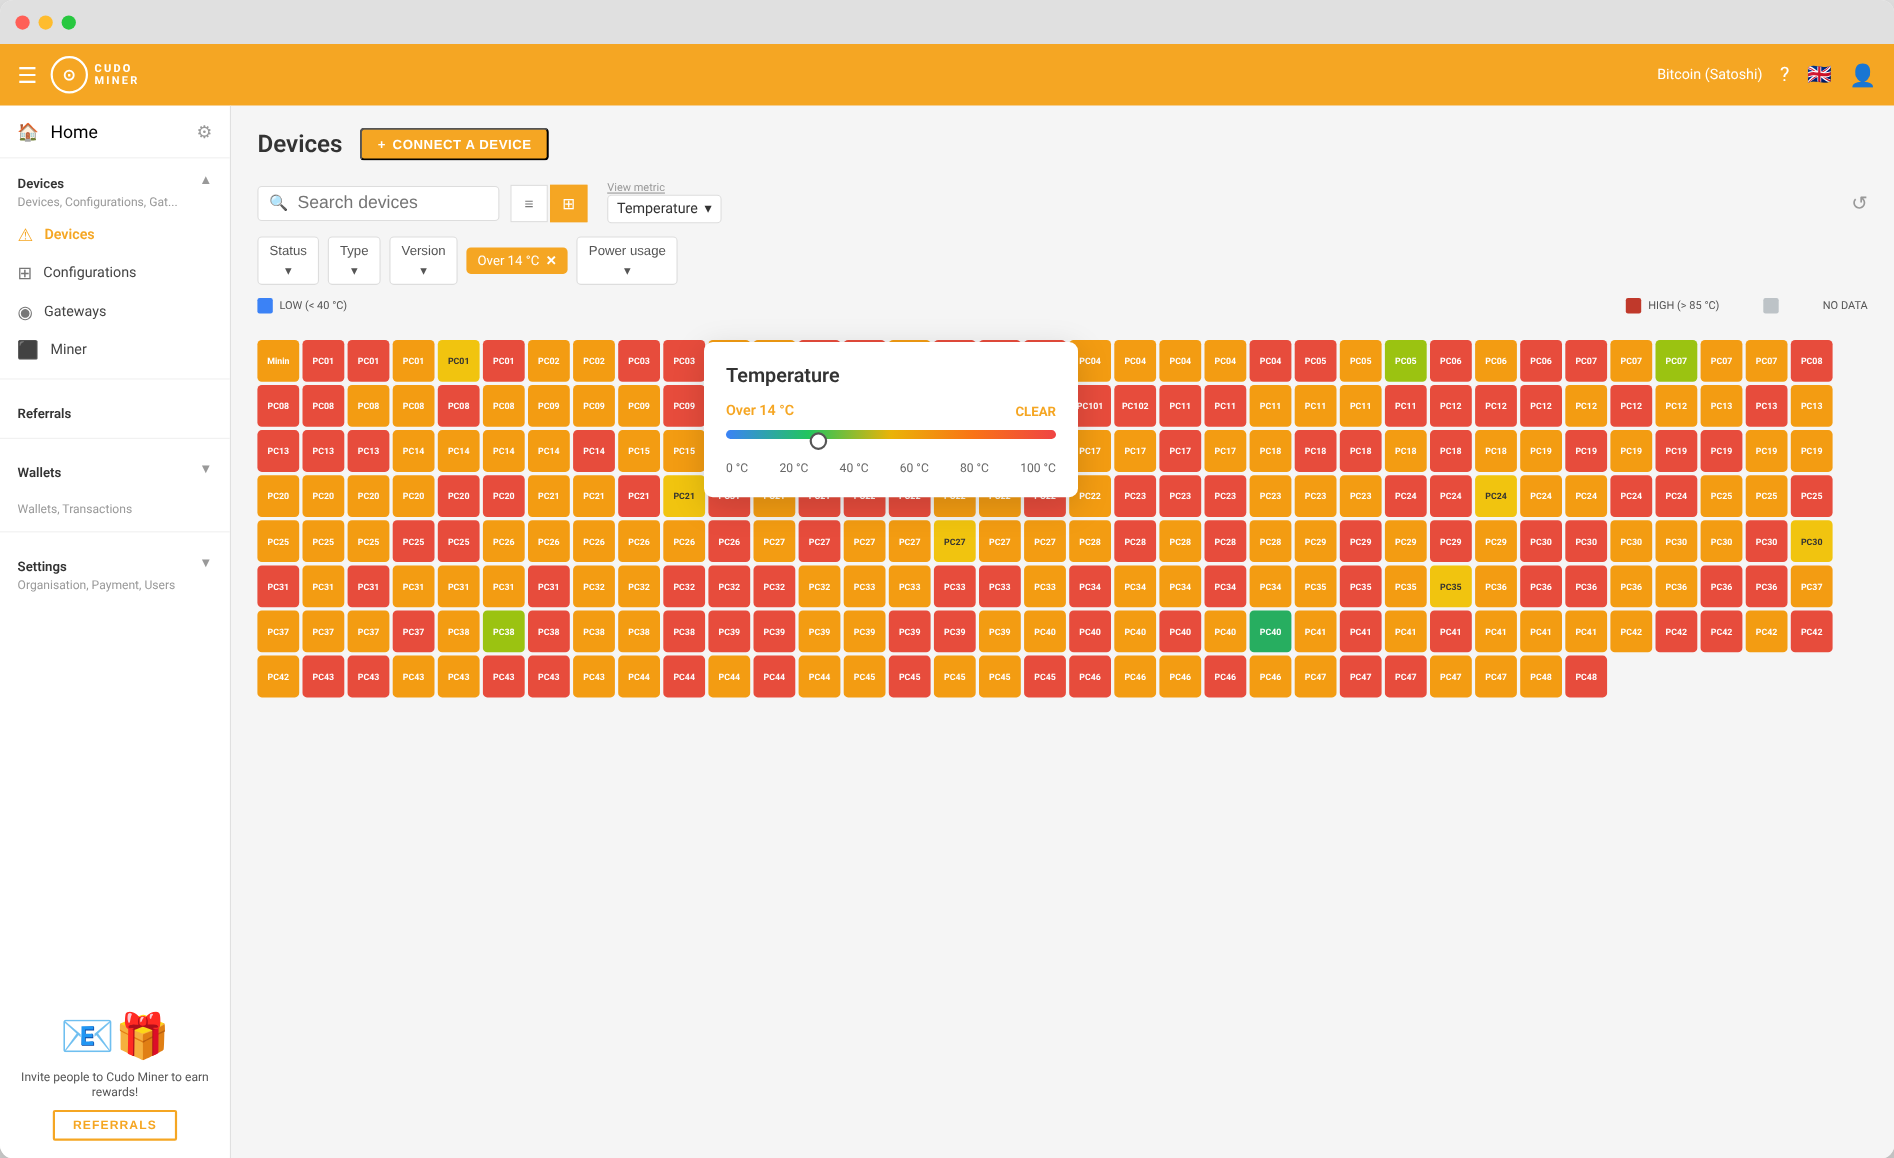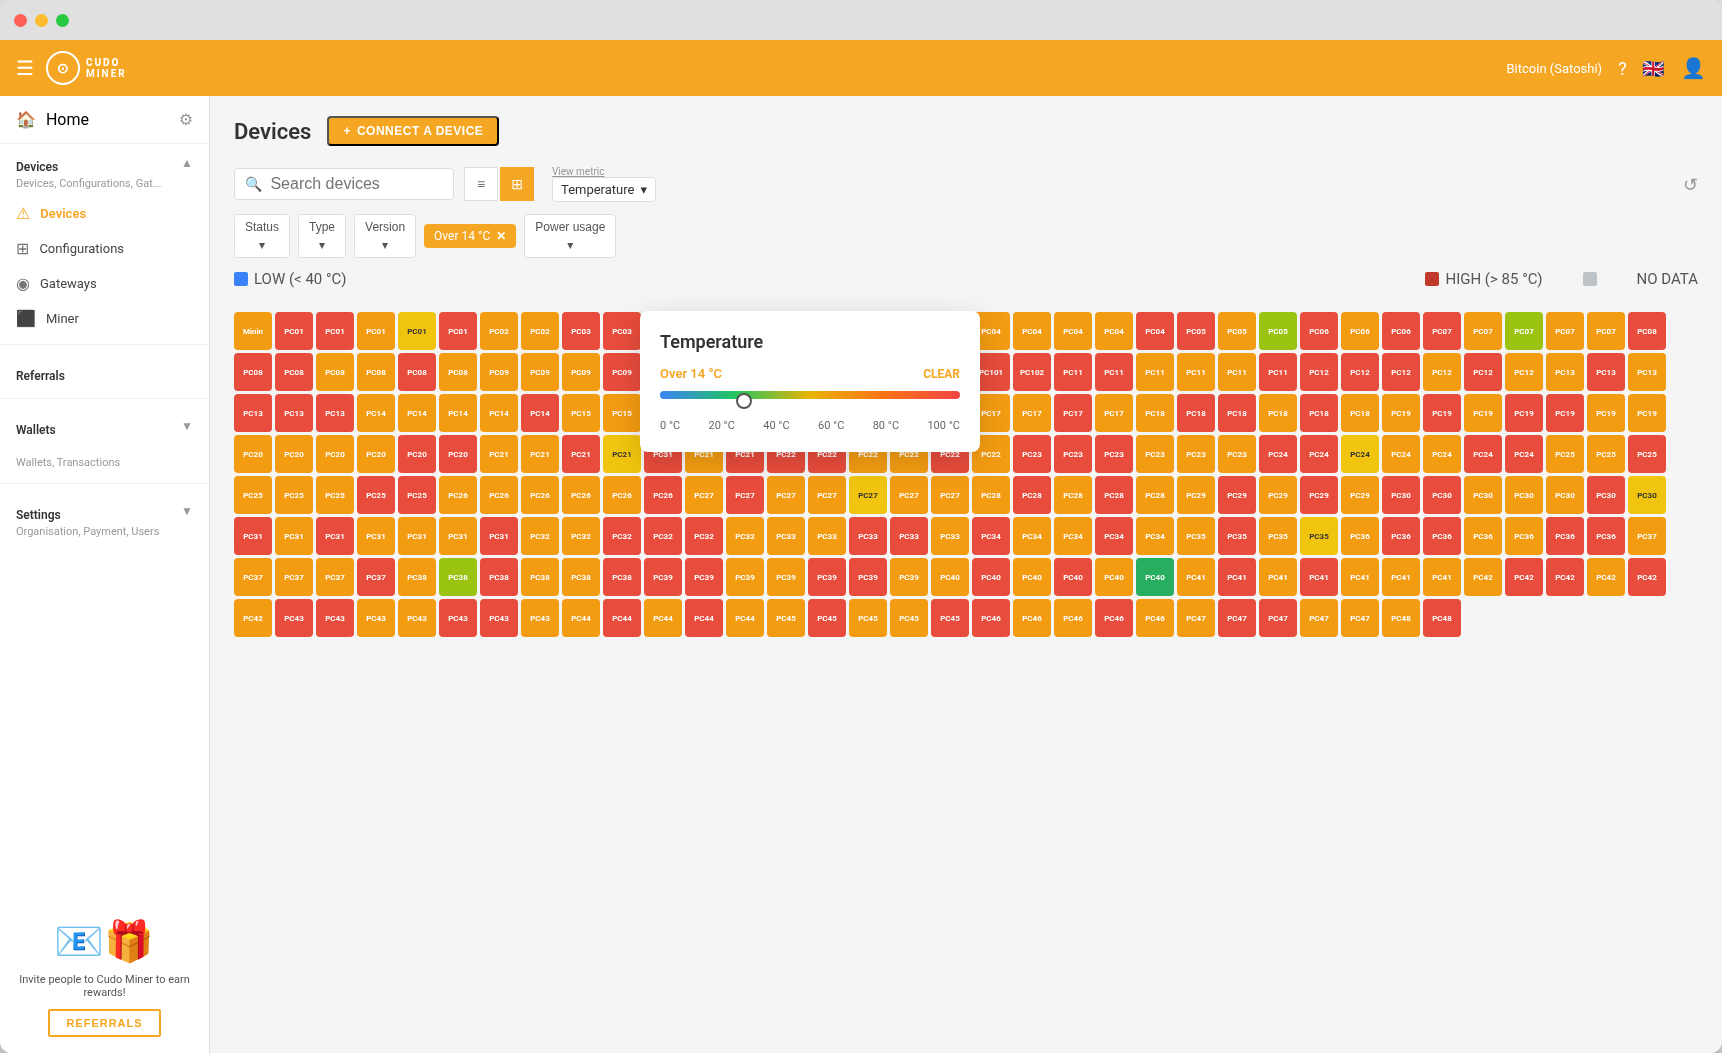--- a/index.html
+++ b/index.html
@@ -59,21 +59,21 @@
     .refresh-btn { margin-left: auto; color: #999; cursor: pointer; font-size: 16px; }
 
     
     .filters { display: flex; align-items: center; gap: 8px; margin-bottom: 12px; }
     .filter-btn { border: 1px solid #ddd; background: white; padding: 5px 10px; border-radius: 4px; font-size: 12px; color: #555; cursor: pointer; display: flex; align-items: center; gap: 4px; flex-direction: column; }
     .filter-active { background: #f5a623; color: white; border-color: #f5a623; border-radius: 4px; padding: 5px 10px; font-size: 12px; display: flex; align-items: center; gap: 6px; cursor: pointer; }
     .filter-active-x { cursor: pointer; font-weight: 700; }
 
     
     .legend { display: flex; align-items: center; gap: 20px; margin-bottom: 12px; }
-    .legend-item { display: flex; align-items: center; gap: 6px; font-size: 15px; color: #555; }
+    .legend-item { display: flex; align-items: center; gap: 6px; font-size: 10px; color: #555; }
     .legend-box { width: 14px; height: 14px; border-radius: 2px; }
     .legend-spacer { flex: 1; }
 
     
     .temp-popup { position: absolute; top: 215px; left: 430px; width: 340px; background: white; border-radius: 8px; box-shadow: 0 8px 30px rgba(0,0,0,0.15); padding: 20px; z-index: 100; }
     .temp-popup-title { font-size: 18px; font-weight: 600; color: #333; margin-bottom: 14px; }
     .temp-filter-row { display: flex; align-items: center; justify-content: space-between; margin-bottom: 10px; }
     .temp-slider { position: relative; height: 20px; margin-bottom: 8px; }
     .temp-track { height: 8px; border-radius: 4px; background: linear-gradient(to right, #3b82f6, #22c55e, #eab308, #f97316, #ef4444); margin-top: 6px; position: relative; }
     .temp-thumb { position: absolute; top: 2px; left: 28%; width: 16px; height: 16px; background: white; border: 2px solid #555; border-radius: 50%; transform: translateX(-50%); cursor: pointer; }

